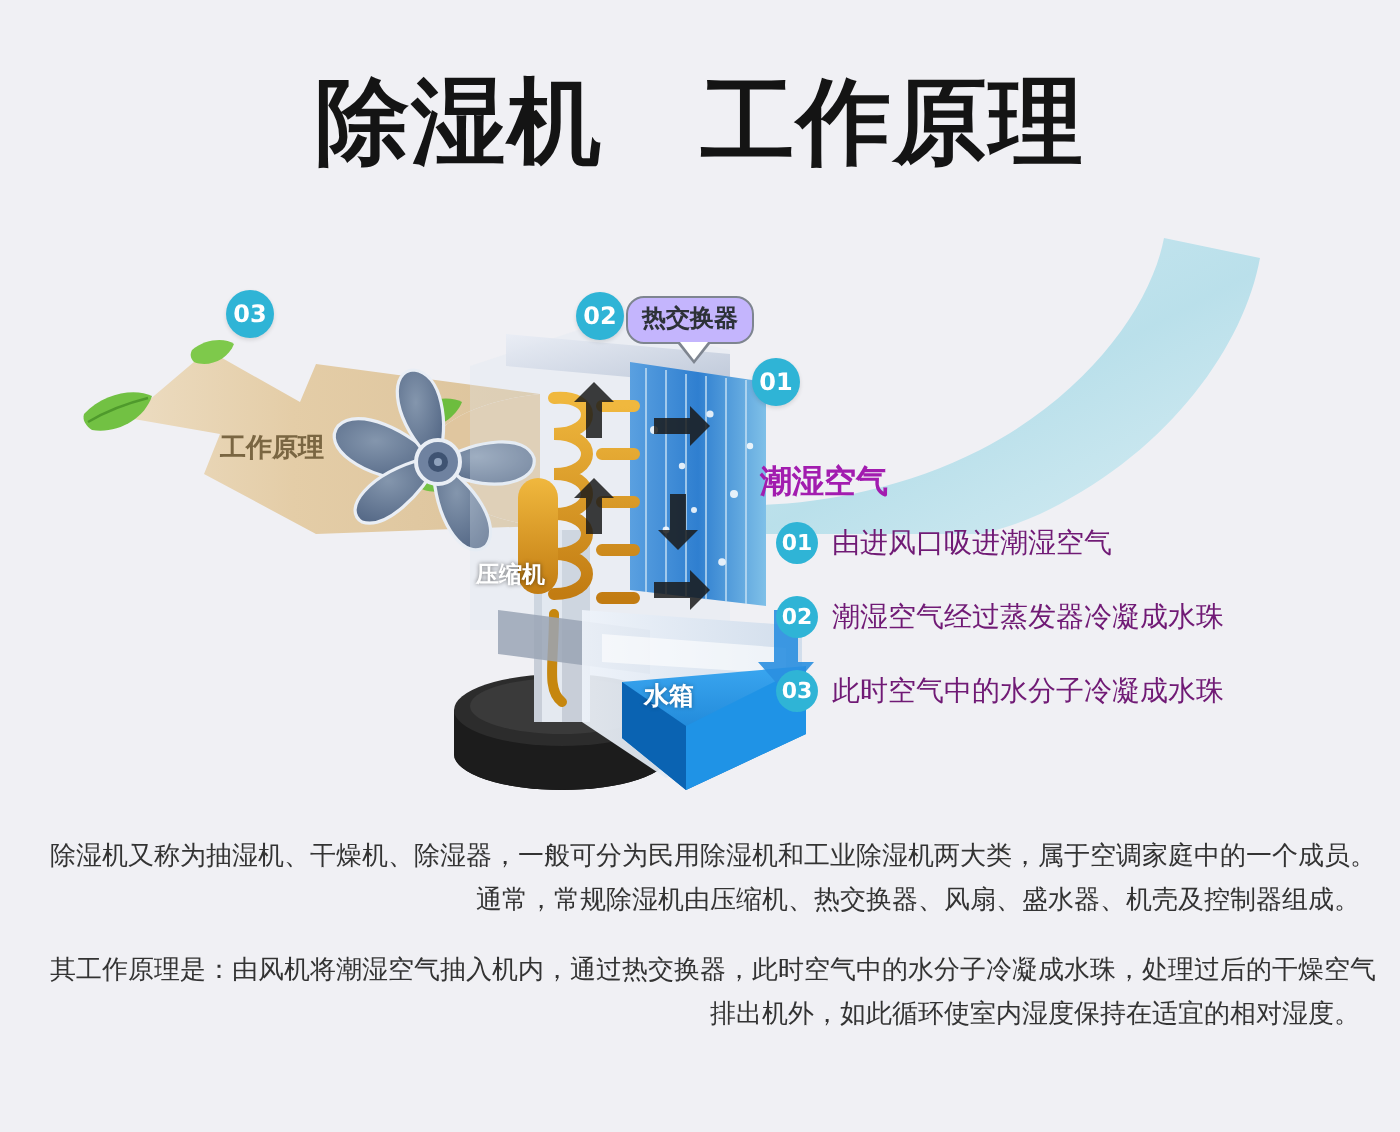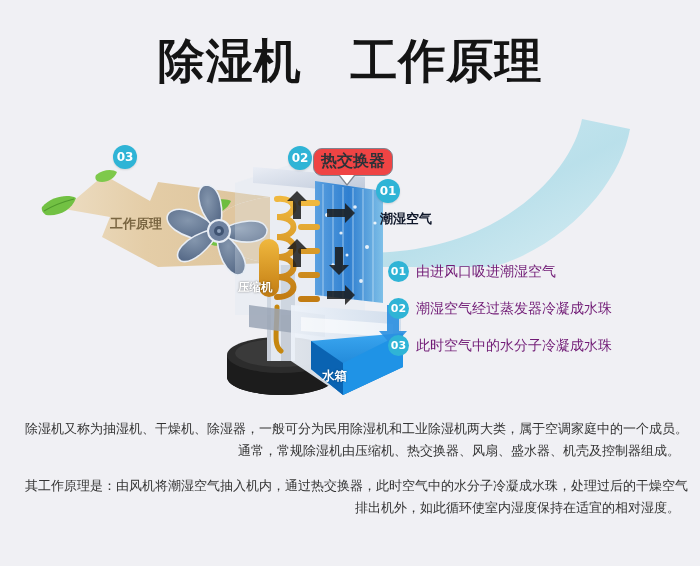--- a/index.html
+++ b/index.html
@@ -92,53 +92,52 @@
     font-weight: bold;
   }
   #label-dry {
     left: 110px;
     top: 100px;
     color: #7a6642;
     font-size: 13px;
   }
   #label-humid {
     left: 380px;
-    top: 95px;
-    color: #0f172a;
-    font-size: 13px;
+    top: 116px;
+    color: #a21caf;
+    font-size: 16px;
     font-weight: bold;
   }
   #label-compressor {
     left: 238px;
     top: 165px;
     color: #ffffff;
     font-size: 11.5px;
     font-weight: bold;
     text-shadow: 0 0 2px rgba(0,0,0,.55);
   }
   #label-tank {
     left: 322px;
     top: 225px;
     color: #ffffff;
     font-size: 12.5px;
     font-weight: bold;
     text-shadow: 0 0 2px rgba(0,0,0,.35);
-    margin-top: 28px;
   }
 
   
   #bubble-hx {
     position: absolute;
     left: 313px;
     top: 33px;
-    background: #ef4444;
+    background: #c4b5fd;
     border: 1.4px solid #7e8590;
     border-radius: 9px;
     padding: 2px 7px 3px 7px;
-    font-size: 16px;
+    font-size: 12px;
     color: #2d3238;
     white-space: nowrap;
     font-weight: bold;
   }
   #bubble-hx:after {
     content: "";
     position: absolute;
     left: 26px;
     bottom: -9px;
     width: 0; height: 0;

